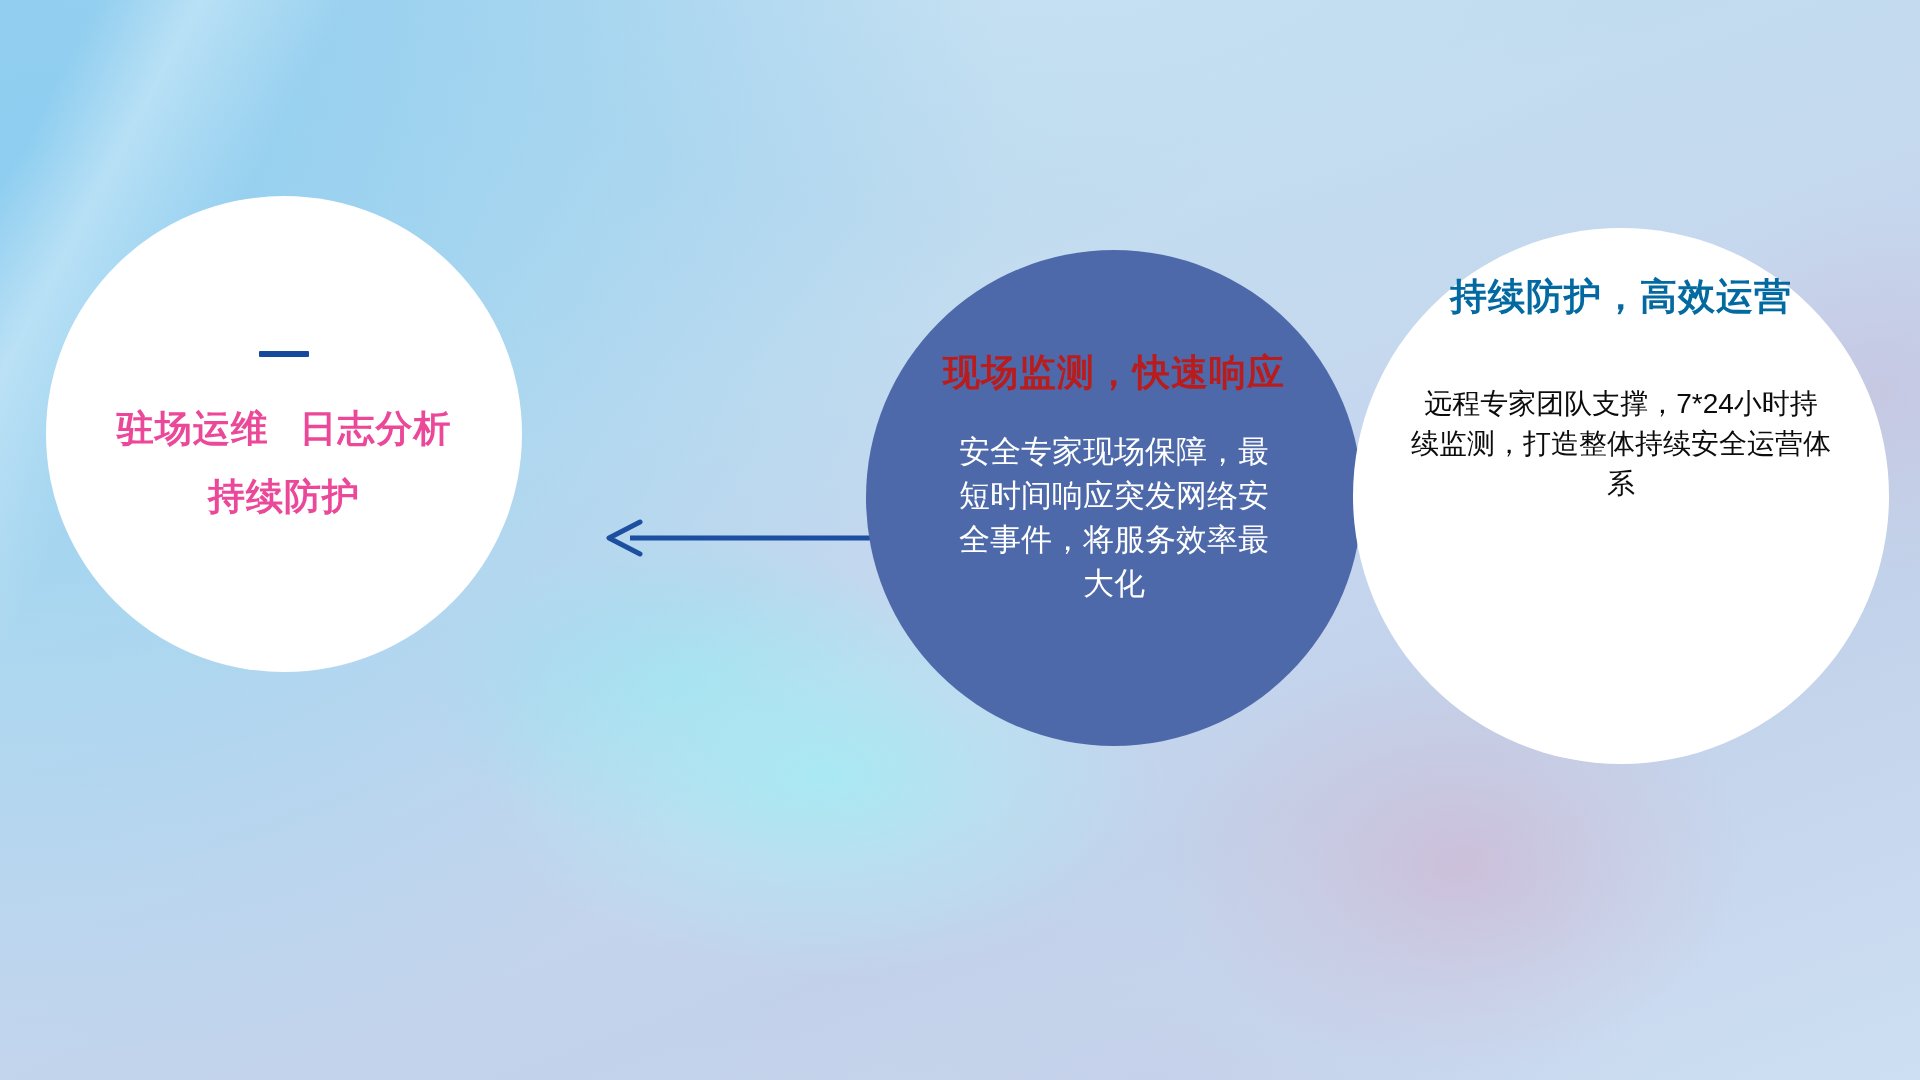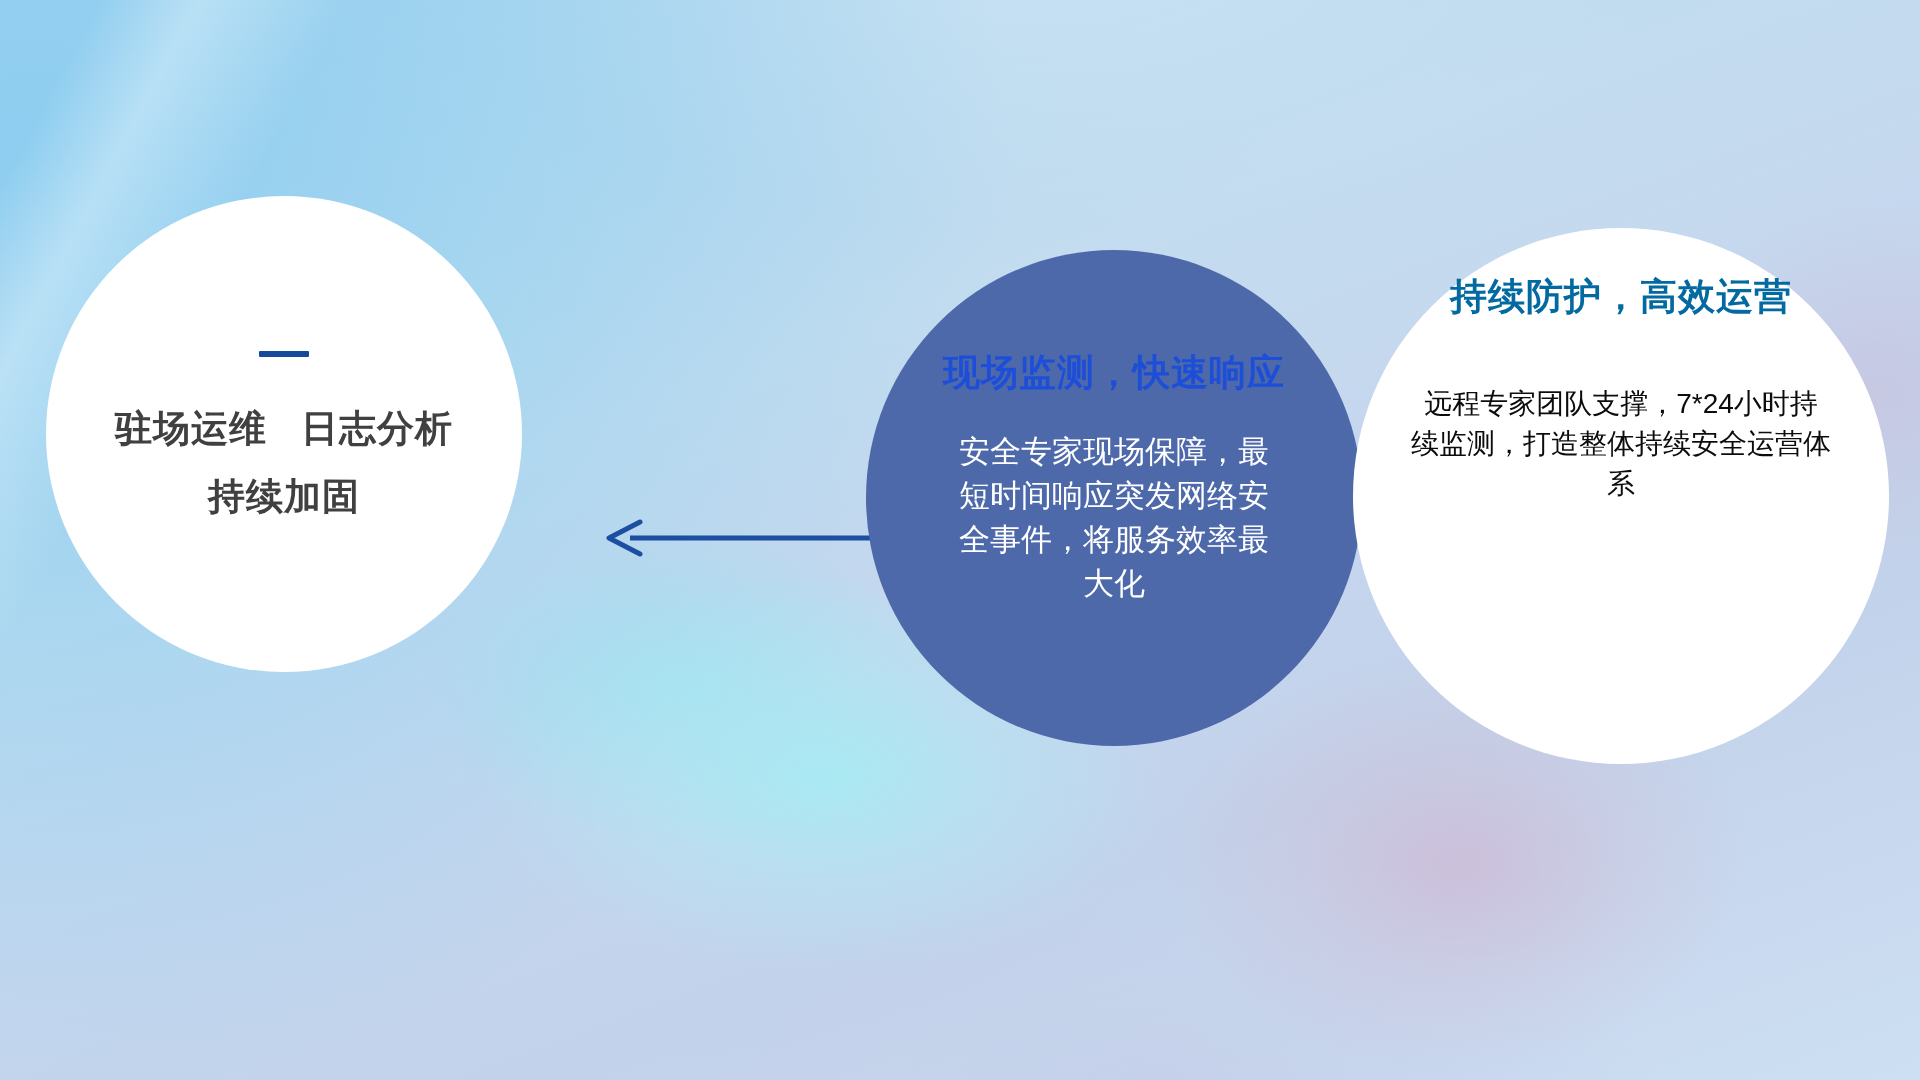--- a/index.html
+++ b/index.html
@@ -108,24 +108,25 @@
   }
   .left-lines {
     display: flex;
     flex-direction: column;
     align-items: center;
     gap: 28px;
   }
   .left-line {
     font-size: 37px;
     font-weight: 700;
-    color: #404040;
+    color: #ec4899;
     letter-spacing: 1px;
     white-space: pre;
     line-height: 1.08;
+    font-family: Liberation Serif, serif;
   }
 
   #circle-blue {
     left: 866px;
     top: 250px;
     width: 496px;
     height: 496px;
     background: #4e69aa;
     z-index: 4;
   }
@@ -138,21 +139,21 @@
     z-index: 6;
     display: flex;
     flex-direction: column;
     align-items: center;
     pointer-events: none;
   }
   .blue-title {
     margin-top: 98px;
     font-size: 37px;
     font-weight: 700;
-    color: #1d4ed8;
+    color: #b91c1c;
     letter-spacing: 1px;
     white-space: nowrap;
   }
   .blue-body {
     margin-top: 32px;
     width: 320px;
     font-size: 31px;
     font-weight: 400;
     color: #ffffff;
     text-align: center;
@@ -215,21 +216,21 @@
 
   <svg id="arrow" viewBox="0 0 280 44">
     <line x1="30" y1="22" x2="278" y2="22" stroke="#1d4fa0" stroke-width="5"></line>
     <polyline points="40,6 9,22 40,38" fill="none" stroke="#1d4fa0" stroke-width="5" stroke-linecap="round" stroke-linejoin="round"></polyline>
   </svg>
 
   <div class="circle" id="circle-left">
     <div class="left-divider"></div>
     <div class="left-lines">
       <div class="left-line">驻场运维   日志分析</div>
-      <div class="left-line">持续加固</div>
+      <div class="left-line">持续防护</div>
     </div>
   </div>
 
   <div class="circle" id="circle-blue"></div>
 
   <div class="circle" id="circle-right">
     <div class="right-title">持续防护，高效运营</div>
     <div class="right-body">远程专家团队支撑，7*24小时持续监测，打造整体持续安全运营体系</div>
   </div>
 

